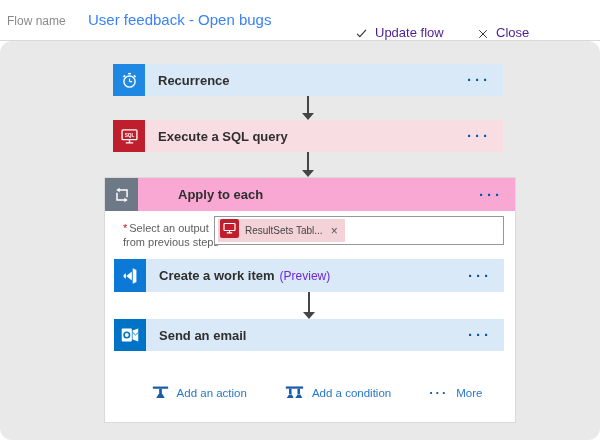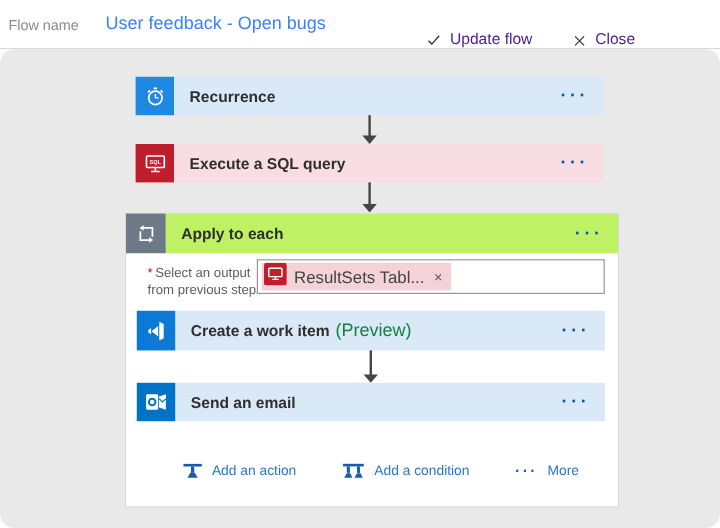--- a/index.html
+++ b/index.html
@@ -24,21 +24,21 @@
   .canvas { position:relative; height:399px; background:#e9e9e9;border-radius:12px; }
 
   .card { position:absolute; left:113px; width:390px; height:32px;
     display:flex; align-items:stretch; cursor:pointer; }
   .card .iconbox { width:32px; min-width:32px; display:flex;
     align-items:center; justify-content:center; }
   .card .cardbody { flex:1; display:flex; align-items:center;
     padding:0 12px 0 13px; }
   .card .cardtitle { font-size:13px; font-weight:600; color:#2f2f2f;
     white-space:nowrap; }
-  .card .badge { font-size:15px; color:#15803d; margin-left:5px;
+  .card .badge { font-size:12px; color:#6d28d9; margin-left:5px;
     font-weight:400; white-space:nowrap;text-align:right; }
   .dots { margin-left:auto; background:none; border:none; cursor:pointer;
     color:#0058ad; font-size:15px; font-weight:bold; letter-spacing:3px;
     line-height:10px; padding:0; font-family:inherit; }
 
   .blue-card { background:#d9e9f8; }
   .pink-card { background:#f8dee2; }
 
   
   .arrow { position:absolute; width:14px; }
@@ -61,21 +61,21 @@
 
   .field-label { position:absolute; left:18px; top:43px; width:100px;
     font-size:11px; color:#5e5e5e; line-height:14px; }
   .field-label .req { color:#c50f1f; margin-right:2px; }
 
   .token-input { position:absolute; left:109px; top:38px; width:290px;
     height:29px; background:#fff; border:1px solid #979797; display:flex;
     align-items:center; padding:0 3px; cursor:text; }
   .chip { display:flex; align-items:center; gap:6px; background:#f3d3d8;
     height:23px; padding:0 7px 0 2px; cursor:default; }
-  .chip .chip-label { font-size:14px; color:#444; white-space:nowrap; }
+  .chip .chip-label { font-size:10px; color:#444; white-space:nowrap; }
   .chip .chip-x { background:none; border:none; font-size:12px;
     color:#555; cursor:pointer; padding:0 0 0 2px; line-height:1;
     font-family:inherit; }
 
   .inner-card { left:9px; }
 
   
   .apply-footer { position:absolute; left:0; right:0; top:208px;
     display:flex; justify-content:center; align-items:center; gap:38px;
     padding-left:14px; }
@@ -148,21 +148,21 @@
     </div>
   </div>
 
   <div class="arrow" style="left:301px; top:111px; height:25px;">
     <div class="line"></div>
       <div class="head"></div>
   </div>
 
   <div class="applybox">
 
-    <div class="apply-header" style="background-color: #bef264;">
+    <div class="apply-header" style="background-color: #f9a8d4; gap: 27px;">
       <div class="iconbox" style="background-color: rgb(110, 121, 136);">
         <svg width="22" height="22" viewBox="0 0 24 24">
           <path d="M9 6.5 H17.5 V14.5" fill="none" stroke="#fff" stroke-width="1.6"></path>
           <path d="M15 17.5 H6.5 V9.5" fill="none" stroke="#fff" stroke-width="1.6"></path>
           <path d="M9.5 4 L5.8 6.5 L9.5 9 Z" fill="#fff"></path>
           <path d="M14.5 15 L18.2 17.5 L14.5 20 Z" fill="#fff"></path>
         </svg>
       </div>
       <div class="cardbody">
         <span class="cardtitle">Apply to each</span>

